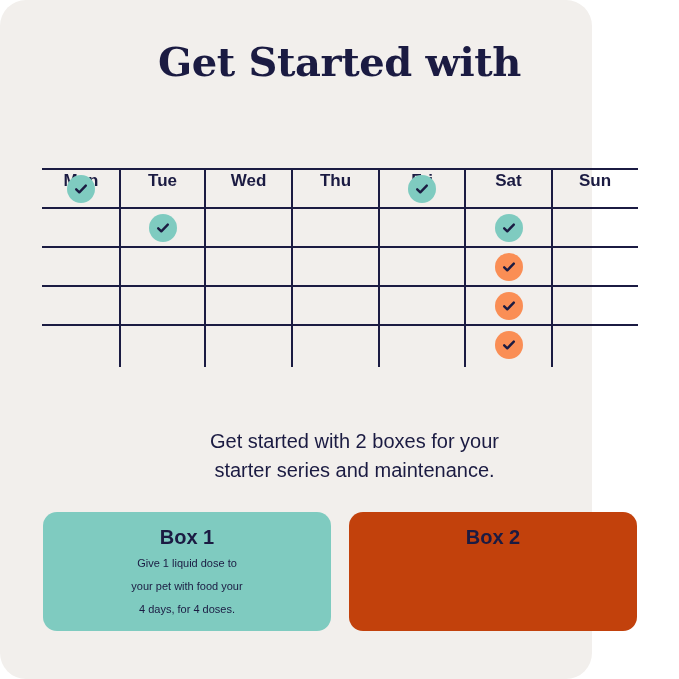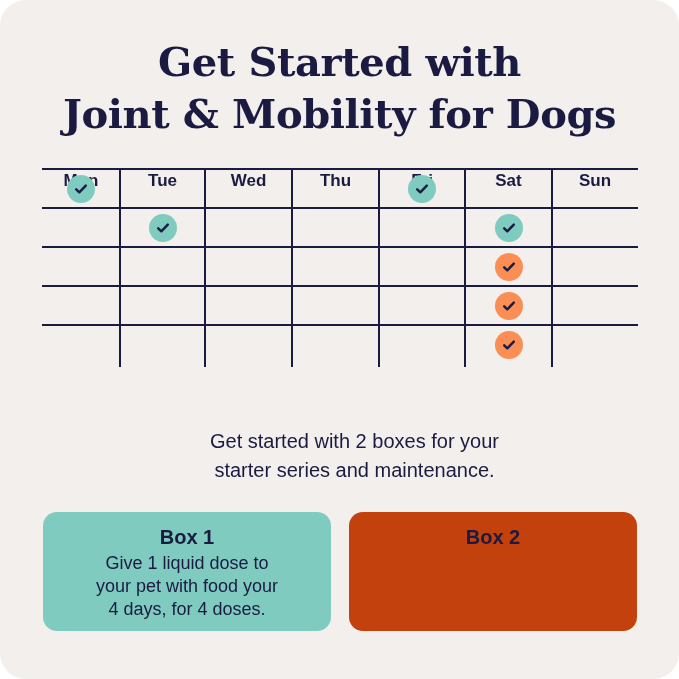--- a/index.html
+++ b/index.html
@@ -10,21 +10,21 @@
   body {
     width: 679px;
     height: 679px;
     font-family: "Liberation Sans", sans-serif;
     overflow: hidden;
   }
 
   #panel {
     position: absolute;
     left: 0; top: 0;
-    width: 679px;
+    width: 592px;
     height: 679px;
     box-sizing: border-box;
     background: #f2efec;
     border-radius: 26px;
   }
 
   
   .title-block {
     position: absolute;
     left: 0;
@@ -119,32 +119,31 @@
   }
   #box1 { left: 43px; }
   #box2 { left: 349px; }
   .box-title {
     font-size: 20px;
     font-weight: bold;
     line-height: 25px;
     margin-bottom: 2px;
   }
   .box-body {
-    font-size: 18px;
+    font-size: 11px;
     line-height: 23px;
   }
 </style>
 </head>
 <body>
 
 <div id="panel" style="background: rgb(242, 239, 236);">
 
   <div class="title-block">
     <div class="title-line">Get Started with</div>
-    <div class="title-line">Joint &amp; Mobility for Dogs</div>
   </div>
 
   <div id="calendar">
     <div class="cal-head" id="cal-head">
         <div class="dayname" style="left: 0px; width: 78px;">Mon</div>
         <div class="dayname" style="left: 78px; width: 85px;">Tue</div>
         <div class="vsep" style="left: 77px;"></div>
         <div class="dayname" style="left: 163px; width: 87px;">Wed</div>
         <div class="vsep" style="left: 162px;"></div>
         <div class="dayname" style="left: 250px; width: 87px;">Thu</div>

